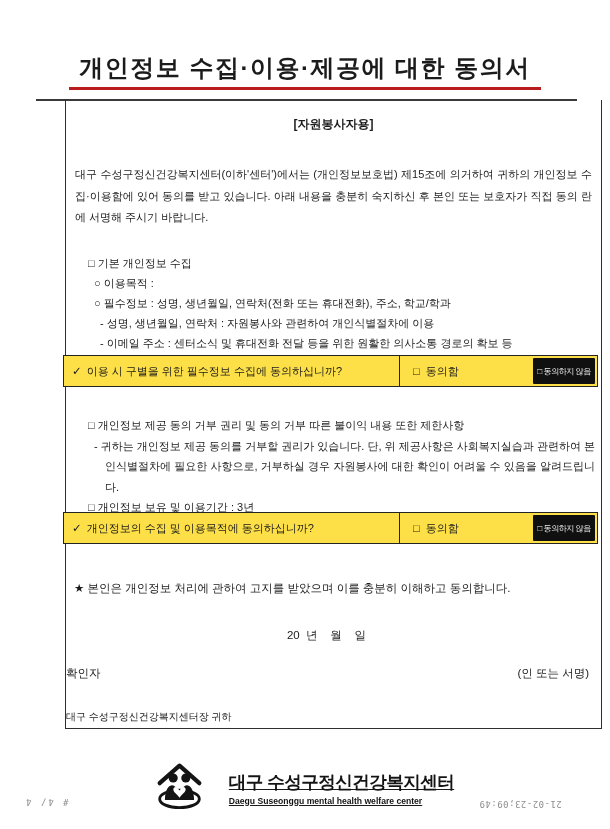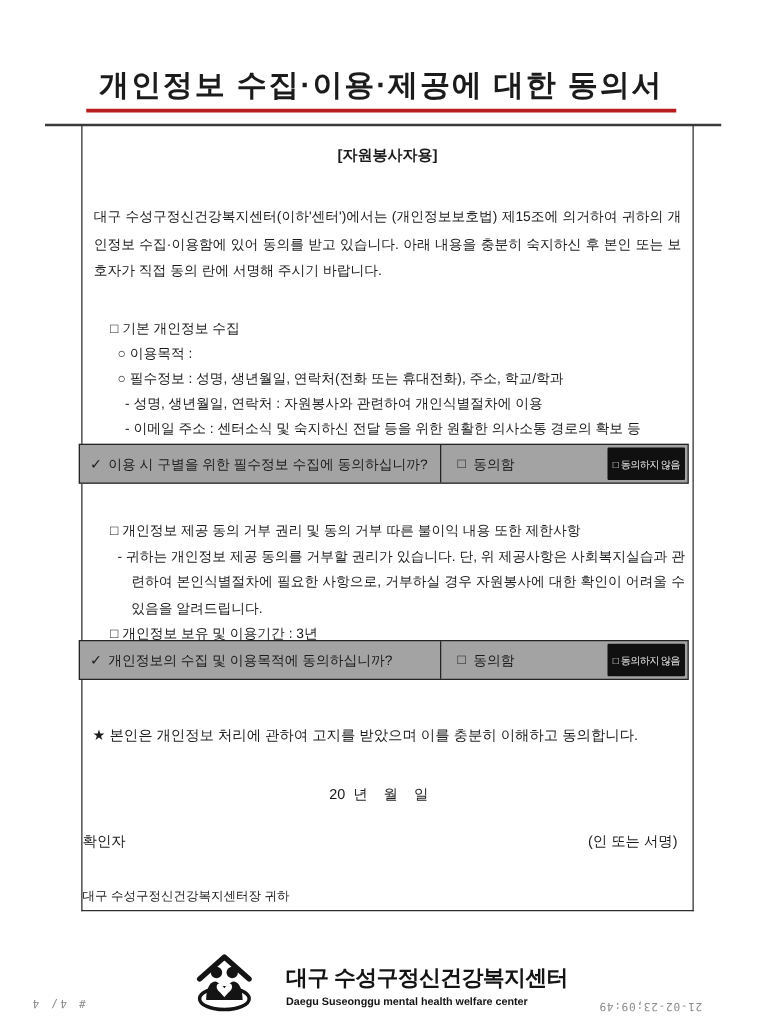--- a/index.html
+++ b/index.html
@@ -15,41 +15,41 @@
   .doc-title span{
     display:inline-block;font-size:24px;font-weight:bold;letter-spacing:1.5px;
     border-bottom:3px solid #b91c1c;padding:0 10px 3px;
   }
 
   
   .top-rule{position:absolute;top:99px;left:36px;width:541px;border-top:2px solid #3a3a3a;}
 
   
   .outer-box{
-    position:absolute;left:65px;top:100px;width:490px;height:629px;
+    position:absolute;left:65px;top:100px;width:537px;height:629px;
     border:1.5px solid #2e2e2e;border-top:none;box-sizing:border-box;
   }
   .outer-box > *{position:absolute;box-sizing:border-box;}
 
   .form-type{top:16px;left:0;right:0;text-align:center;font-size:12px;font-weight:bold;}
 
   .intro{top:64px;left:9px;right:9px;font-size:11px;line-height:21.5px;text-align:justify;}
 
   .sec{font-size:11px;line-height:20px;left:6px;right:6px;margin-left:12px;}
   .sec-basic{top:153px;}
   .sec-refusal{top:315px;line-height:20.5px;}
   .sec .h{padding-left:4px;}
   .sec .o-item{padding-left:10px;}
   .sec .dash-item{padding-left:16px;}
   .sec .body-wrap{padding-left:21px;text-indent:-11px;text-align:justify;}
 
   
   .consent-row{
     left:-3px;right:3px;height:32px;border:1.5px solid #242424;
-    display:flex;align-items:center;background:#a3a3a3;
+    display:flex;align-items:center;background:#fde047;
   }
   .row1{top:255px;}
   .row2{top:412px;}
   .consent-row .q{flex:1;padding-left:8px;font-size:11px;white-space:nowrap;}
   .consent-row .q .chk{display:inline-block;margin-right:5px;font-size:11.5px;}
   .consent-row .agree{
     width:120px;align-self:stretch;border-left:1.6px solid #242424;
     display:flex;align-items:center;padding-left:13px;font-size:11px;gap:6px;white-space:nowrap;
   }
   .consent-row .disagree{
@@ -57,21 +57,21 @@
     display:flex;align-items:center;justify-content:center;gap:2px;
     font-size:8.2px;letter-spacing:-0.6px;white-space:nowrap;border-radius:1px;
   }
 
   .ack{top:481px;left:8px;right:8px;font-size:11.5px;}
   .date-line{top:528px;left:0;right:14px;text-align:center;white-space:pre;font-size:11.5px;}
   .signer{top:566px;left:0;right:12px;display:flex;justify-content:space-between;gap:41px;font-size:11.5px;}
   .addressee{top:610px;left:0;right:12px;text-align:left;font-size:10px;}
 
   
-  .logo{position:absolute;top:761px;left:0;right:0;display:flex;justify-content:center;align-items:center;gap:26px;}
+  .logo{position:absolute;top:761px;left:0;right:0;display:flex;justify-content:center;align-items:center;gap:26px;text-decoration:underline;}
   .logo-text{display:flex;flex-direction:column;}
   .logo-ko{font-size:17.5px;font-weight:bold;letter-spacing:-0.5px;color:#141414;}
   .logo-en{font-size:8.6px;font-weight:bold;margin-top:2px;color:#141414;}
 
   
   .scan-mark{position:absolute;color:#8d8d8d;font-size:9px;display:inline-block;transform:rotate(180deg);font-family:"DejaVu Sans Mono","Liberation Mono",monospace;}
   .mark-left{left:24px;top:797px;letter-spacing:2px;}
   .mark-right{left:479px;top:799px;letter-spacing:0.5px;}
 </style>
 </head>
@@ -89,21 +89,21 @@
 
     <div class="form-type">[자원봉사자용]</div>
 
     <div class="intro">대구 수성구정신건강복지센터(이하'센터')에서는 (개인정보보호법) 제15조에 의거하여 귀하의 개인정보 수집·이용함에 있어 동의를 받고 있습니다. 아래 내용을 충분히 숙지하신 후 본인 또는 보호자가 직접 동의 란에 서명해 주시기 바랍니다.</div>
 
     <div class="sec sec-basic">
       <div class="h">□ 기본 개인정보 수집</div>
       <div class="o-item">○ 이용목적 :</div>
       <div class="o-item">○ 필수정보 : 성명, 생년월일, 연락처(전화 또는 휴대전화), 주소, 학교/학과</div>
       <div class="dash-item">- 성명, 생년월일, 연락처 : 자원봉사와 관련하여 개인식별절차에 이용</div>
-      <div class="dash-item">- 이메일 주소 : 센터소식 및 숙지하신 전달 등을 위한 원활한 의사소통 경로의 확보 등</div>
+      <div class="dash-item">- 이메일 주소 : 센터소식 및 휴대전화 전달 등을 위한 원활한 의사소통 경로의 확보 등</div>
     </div>
 
     <div class="consent-row row1">
       <div class="q">
         <span class="chk">✓</span><span>이용 시 구별을 위한 필수정보 수집에 동의하십니까?</span>
       </div>
       <div class="agree">
         <span>□</span>
         <span>동의함</span>
       </div>

